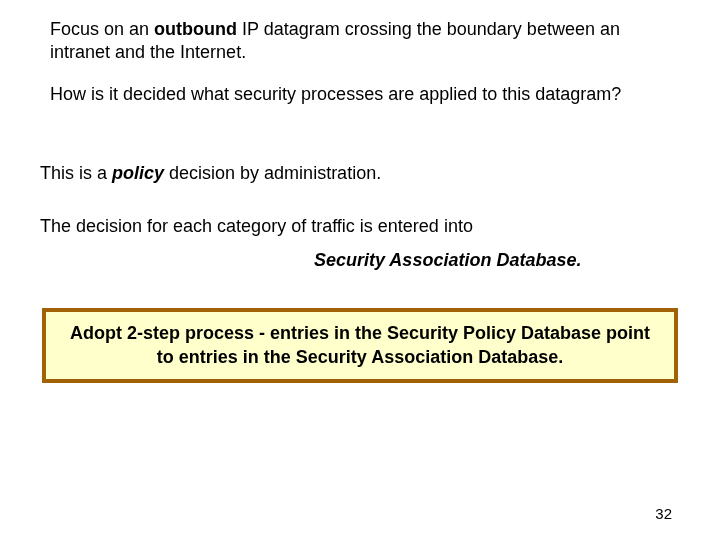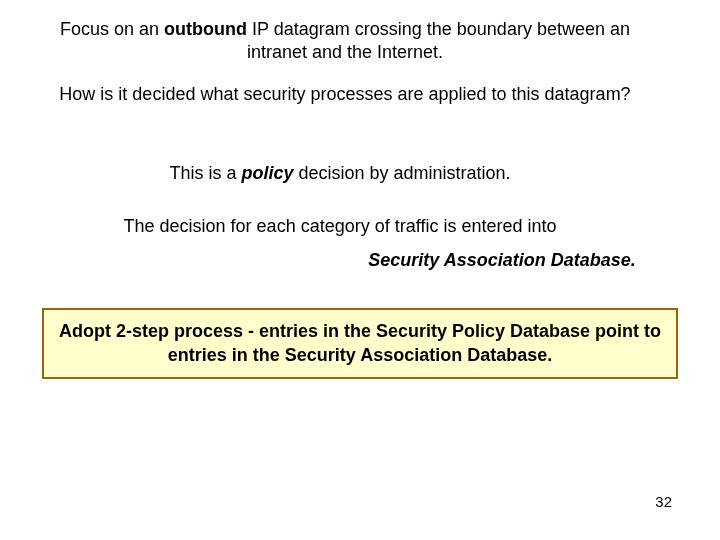--- a/index.html
+++ b/index.html
@@ -1,15 +1,15 @@
 <!DOCTYPE html>
 <html><head>
   <meta charset="utf-8">
   <style>
-    * { margin: 0; padding: 0; box-sizing: border-box; text-align: center; }
+    * { margin: 0; padding: 0; box-sizing: border-box; }
     body {
       width: 720px;
       height: 540px;
       background: #ffffff;
       font-family: Arial, Helvetica, sans-serif;
       font-size: 18px;
       color: #000;
       position: relative;
       overflow: hidden;
     }
@@ -34,29 +34,29 @@
     }
     .indent-right2 {
       padding-left: 284px;
       margin-bottom: 36px;
     }
     .bold { font-weight: bold; }
     .italic { font-style: italic; }
     .highlight-box {
       margin: 0 12px 0 12px;
       background: #ffffcc;
-      border: 2px solid #a16207;
+      border: 4px solid #a16207;
       padding: 10px 14px 10px 14px;
       text-align: center;
       font-weight: bold;
       line-height: 1.3;
     }
     .page-number {
       position: absolute;
-      bottom: 30px;
+      bottom: 18px;
       right: 48px;
       font-size: 15px;
     }
   </style>
 </head>
 <body>
 
 <div class="slide">
 
   <div class="para para1">

